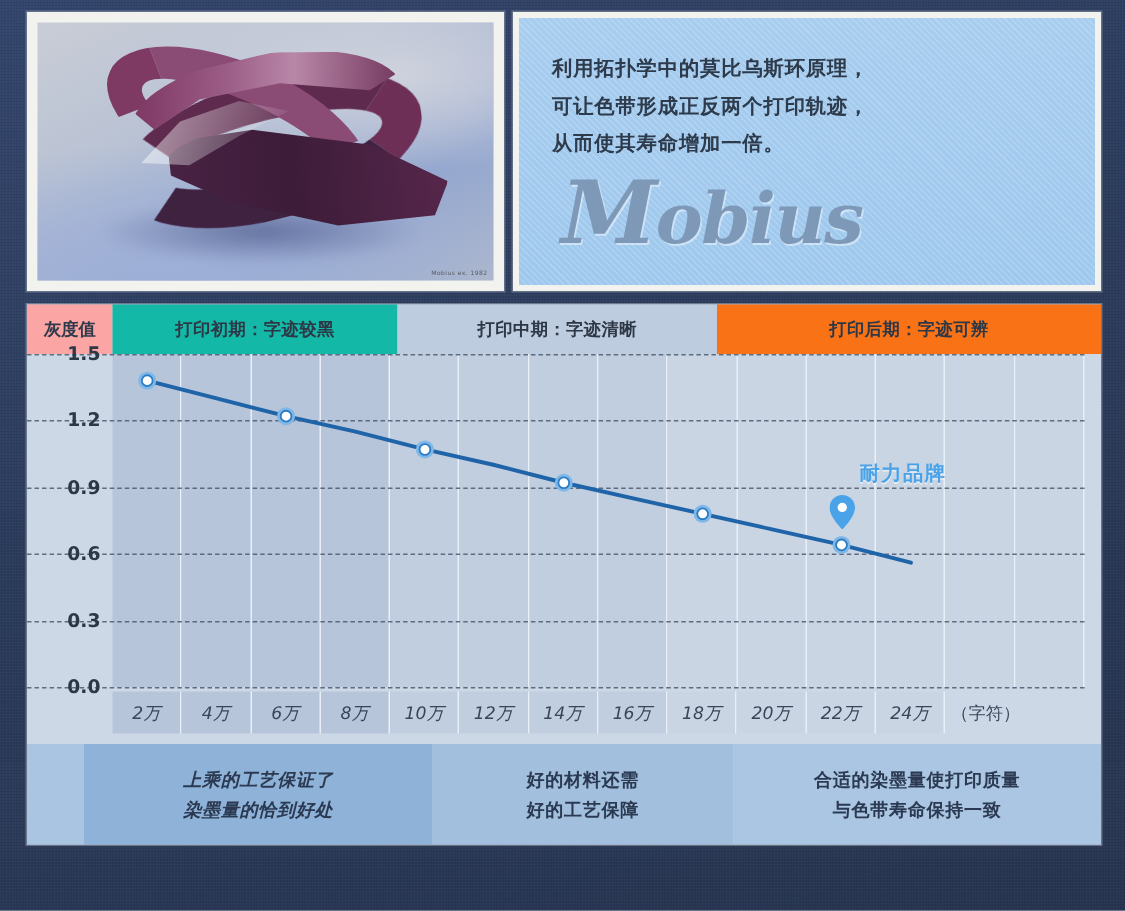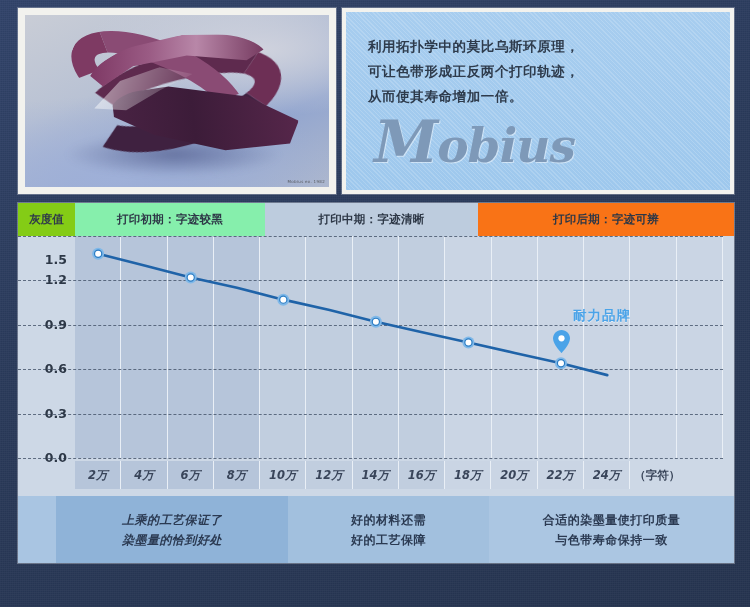--- a/index.html
+++ b/index.html
@@ -109,27 +109,27 @@
   .chart-panel{
     position:absolute; left:18px; top:203px; width:716px; height:360px;
     background:#cdd8e6;
     box-shadow:0 0 0 1px rgba(255,255,255,.30);
   }
 
   
   .phase-header{ position:absolute; left:0; top:0; height:33px; width:100%; display:flex; }
   .ph-ylabel{
     width:57px; height:33px; display:flex; align-items:center; justify-content:center;
-    font-size:11.5px; color:#2f3a4a; font-weight:600; background:#84cc16;
+    font-size:11.5px; color:#2f3a4a; font-weight:600; background:#fca5a5;
   }
   .ph-seg{
     height:33px; display:flex; align-items:center; justify-content:center;
     font-size:11.5px; color:#2d3746; letter-spacing:.3px; font-weight:600;
   }
-  .ph-seg.s1{ width:190px; background:#86efac; }
+  .ph-seg.s1{ width:190px; background:#14b8a6; }
   .ph-seg.s2{ width:213px; background:#bdccde; }
   .ph-seg.s3{ width:256px; background:#f97316; }
 
   
   .plot{
     position:absolute; left:57px; top:33px; width:648px; height:420px;
   }
   .plot-bg{ position:absolute; left:0; top:0; width:648px; height:222px; }
   .plot-bg .col{
     position:absolute; top:0; height:222px; width:46.28px;
@@ -159,21 +159,21 @@
     letter-spacing:1px; white-space:nowrap;
     text-shadow:0 1px 0 rgba(255,255,255,.5);
     padding-left:48px;
   }
   .pin{ position:absolute; width:17px; height:23px; }
 
   
   .xaxis{ position:absolute; left:57px; top:258px; width:648px; height:28px; display:flex; }
   .xcell{
     width:46.28px; height:28px; display:flex; align-items:center; justify-content:center;
-    font-size:11.5px; color:#39455a; font-style:italic; font-weight:700;
+    font-size:11.5px; color:#39455a; font-style:italic; font-weight:400;
     border-right:1.5px solid #e9eff6;
   }
   .xcell.d{ background:#b6c5da; }
   .xcell.m{ background:#c1cedf; }
   .xcell.l{ background:#cad5e4; }
   .xcell.unit{ background:#cdd8e6; border-right:none; width:54px; font-style:normal; }
 
   
   .notes{
     position:absolute; left:0; top:293px; width:716px; height:67px; display:flex;
@@ -246,21 +246,21 @@
       </div>
     <div id="gridlines">
         <div class="hline" style="top: 0px;"></div>
         <div class="hline" style="top: 44.4px;"></div>
         <div class="hline" style="top: 88.8px;"></div>
         <div class="hline" style="top: 133.2px;"></div>
         <div class="hline" style="top: 177.6px;"></div>
         <div class="hline" style="top: 222px;"></div>
       </div>
     <div id="yticks">
-        <div class="ytick" style="top: 0px; margin-top: 24px;">1.5</div>
+        <div class="ytick" style="top: 0px;">1.5</div>
         <div class="ytick" style="top: 44.4px;">1.2</div>
         <div class="ytick" style="top: 88.8px;">0.9</div>
         <div class="ytick" style="top: 133.2px;">0.6</div>
         <div class="ytick" style="top: 177.6px;">0.3</div>
         <div class="ytick" style="top: 222px;">0.0</div>
       </div>
 
     <svg class="series" id="series-svg" viewBox="0 0 648 222" preserveAspectRatio="none">
         <polyline points="23.142857142857142,17.76000000000002 69.42857142857143,29.599999999999994 115.71428571428571,41.44 162,51.80000000000001 208.28571428571428,63.639999999999986 254.57142857142856,74 300.8571428571429,85.83999999999997 347.14285714285717,96.2 393.42857142857144,106.56 439.7142857142857,116.92 486,127.27999999999999 532.2857142857142,139.12" fill="none" stroke="#1f63a8" stroke-width="2.6" stroke-linecap="round"></polyline>
         <g>

